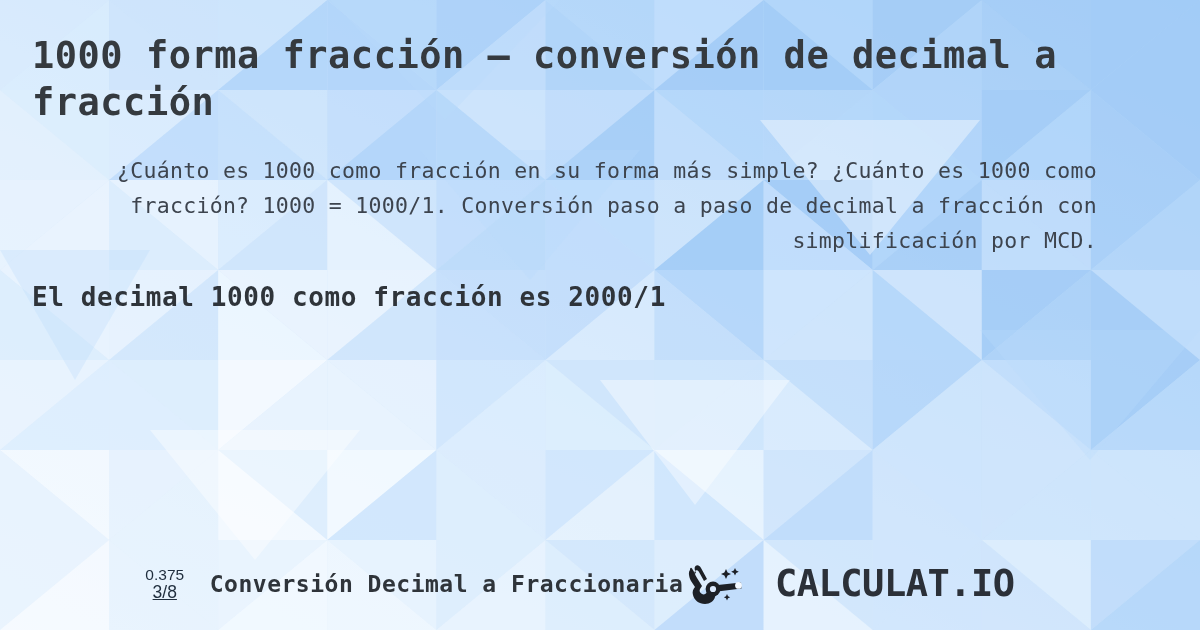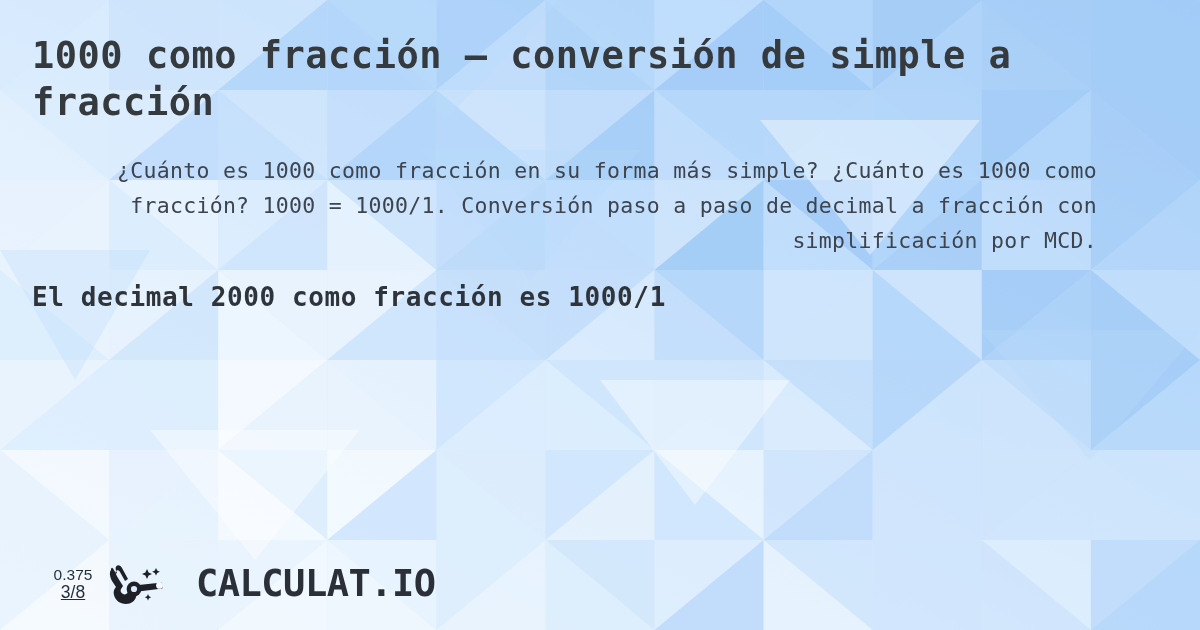--- a/index.html
+++ b/index.html
@@ -60,22 +60,22 @@
 
   
   #footer {
     position:absolute;
     left:0; right:0;
     bottom:18px;
     height:56px;
     z-index:3;
     display:flex;
     align-items:center;
-    justify-content:flex-start;
-    padding:0 20px 0 42px;
+    justify-content:center;
+    padding:0 20px 0 27px;
   }
 
   #footer-left {
     display:flex;
     align-items:center;
     gap:14px;
   }
 
   #fraction-logo {
     font-family:"Liberation Sans", sans-serif;
@@ -278,36 +278,37 @@
       <polygon points="0,250 150,250 75,380" fill="#b9d9fb" fill-opacity="0.30"></polygon>
       <polygon points="600,380 790,380 695,505" fill="#ffffff" fill-opacity="0.40"></polygon>
       <polygon points="980,330 1200,330 1090,460" fill="#b9d9fb" fill-opacity="0.30"></polygon>
       <polygon points="150,430 360,430 255,560" fill="#ffffff" fill-opacity="0.40"></polygon>
       <polygon points="420,150 640,150 530,280" fill="#b9d9fb" fill-opacity="0.30"></polygon>
     </g>
 </svg>
 
 <div id="content">
 
-  <h1 id="page-title">1000 como fracción – conversión de simple a fracción</h1>
+  <h1 id="page-title">1000 forma fracción – conversión de decimal a fracción</h1>
 
   <p id="description">¿Cuánto es 1000 como fracción en su forma más simple? ¿Cuánto es 1000 como fracción? 1000 = 1000/1. Conversión paso a paso de decimal a fracción con simplificación por MCD.</p>
 
-  <p id="answer-line">El decimal 2000 como fracción es 1000/1</p>
+  <p id="answer-line">El decimal 1000 como fracción es 2000/1</p>
 </div>
 
 <div id="footer">
 
   <div id="footer-left">
 
     <div id="fraction-logo">
       <span class="fl-dec">0.375</span>
       <span class="fl-fr">3/8</span>
     </div>
 
+    <div id="footer-title">Conversión Decimal a Fraccionaria</div>
   </div>
 
   <div id="brand">
 
     <svg id="brand-hand" width="72" height="42" viewBox="0 0 72 42" aria-hidden="true">
       <g fill="#1d2026">
 
         <path d="M7 7 C5 9 6 14 8 18 L12 24 C10 26 9 29 10 32 C11 37 16 41 22 41 C27 41 31 38 32 34
                  L33 30 L25 27 L24 29 C23 31 21 32 19 31 C17 30 16 28 17 26 L19 23
                  L14 15 C12 12 11 9 12 8 C13 6.5 15 7 16 9 L21 18 L24 16 L18 5

